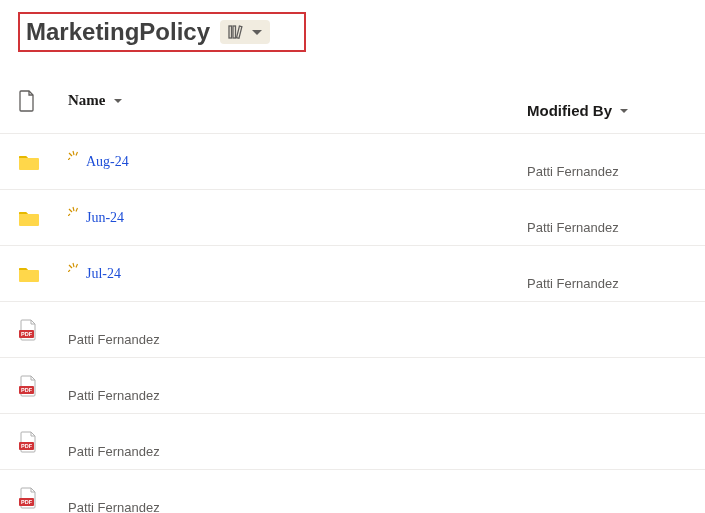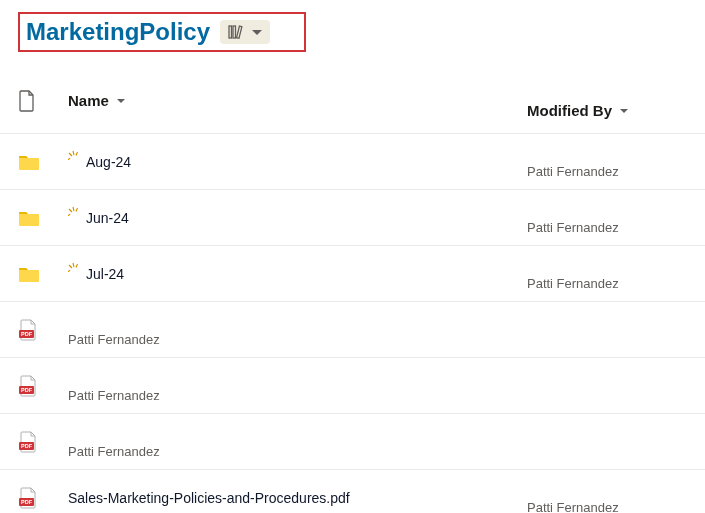--- a/index.html
+++ b/index.html
@@ -16,21 +16,21 @@
   .title-row {
     display: inline-flex;
     align-items: center;
     gap: 10px;
     border: 2px solid #d13438;
     padding: 4px 34px 4px 6px;
   }
   .title-text {
     font-size: 24px;
     font-weight: 600;
-    color: #0369a1;
+    color: #404040;
   }
   .library-btn {
     display: inline-flex;
     align-items: center;
     gap: 6px;
     background: #f1ece0;
     border: none;
     padding: 4px 8px;
     border-radius: 4px;
     cursor: pointer;
@@ -62,20 +62,21 @@
     width: 50px;
     display: flex;
     align-items: center;
     justify-content: flex-start;
   }
   .col-name {
     flex: 1;
     display: flex;
     align-items: center;
     gap: 6px;
+    font-family: Liberation Serif, serif;
   }
   .col-mod {
     width: 160px;
     text-align: left;
     font-size: 13px;
     color: #605e5c;
     margin-top: 20px;
   }
   .header-row .col-name,
   .header-row .col-mod {
@@ -88,21 +89,21 @@
   }
   .header-chevron {
     border-left: 4px solid transparent;
     border-right: 4px solid transparent;
     border-top: 4px solid #605e5c;
     width: 0; height: 0;
     margin-left: 2px;
   }
   .name-text {
     font-size: 14px;
-    color: #0f172a;
+    color: #1d4ed8;
   }
   .new-burst {
     color: #d29200;
     font-size: 12px;
     line-height: 1;
     margin-right: 2px;
     transform: translateY(-6px);
   }
   .folder-glyph, .pdf-glyph, .doc-glyph { display:block; }
 </style>
@@ -244,20 +245,17 @@
       <div class="row">
         <div class="col-icon">
   <svg class="pdf-glyph" width="20" height="22" viewBox="0 0 20 22">
     <path d="M4 1 h9 l4 4 v15 a1 1 0 0 1 -1 1 h-12 a1 1 0 0 1 -1 -1 v-18 a1 1 0 0 1 1 -1 z" fill="#fff" stroke="#b0b0b0" stroke-width="1"></path>
     <path d="M13 1 v4 h4" fill="none" stroke="#b0b0b0" stroke-width="1"></path>
     <rect x="1" y="11" width="15" height="8" rx="1" fill="#d13438"></rect>
     <path d="M3 14.5 c1 -3 4 -3 5 0 c1 3 4 3 5 0" stroke="#fff" stroke-width="1" fill="none" opacity="0"></path>
     <text x="8.5" y="17.2" font-size="5.5" font-family="Segoe UI, sans-serif" fill="#fff" text-anchor="middle" font-weight="600">PDF</text>
   </svg>
 </div>
-        <div class="col-name">
-          <span class="name-text">Sales-Marketing-Policies-and-Procedures.pdf</span>
-        </div>
         <div class="col-mod">Patti Fernandez</div>
       </div>
     </div>
 
 </div>
 
 </body></html>

